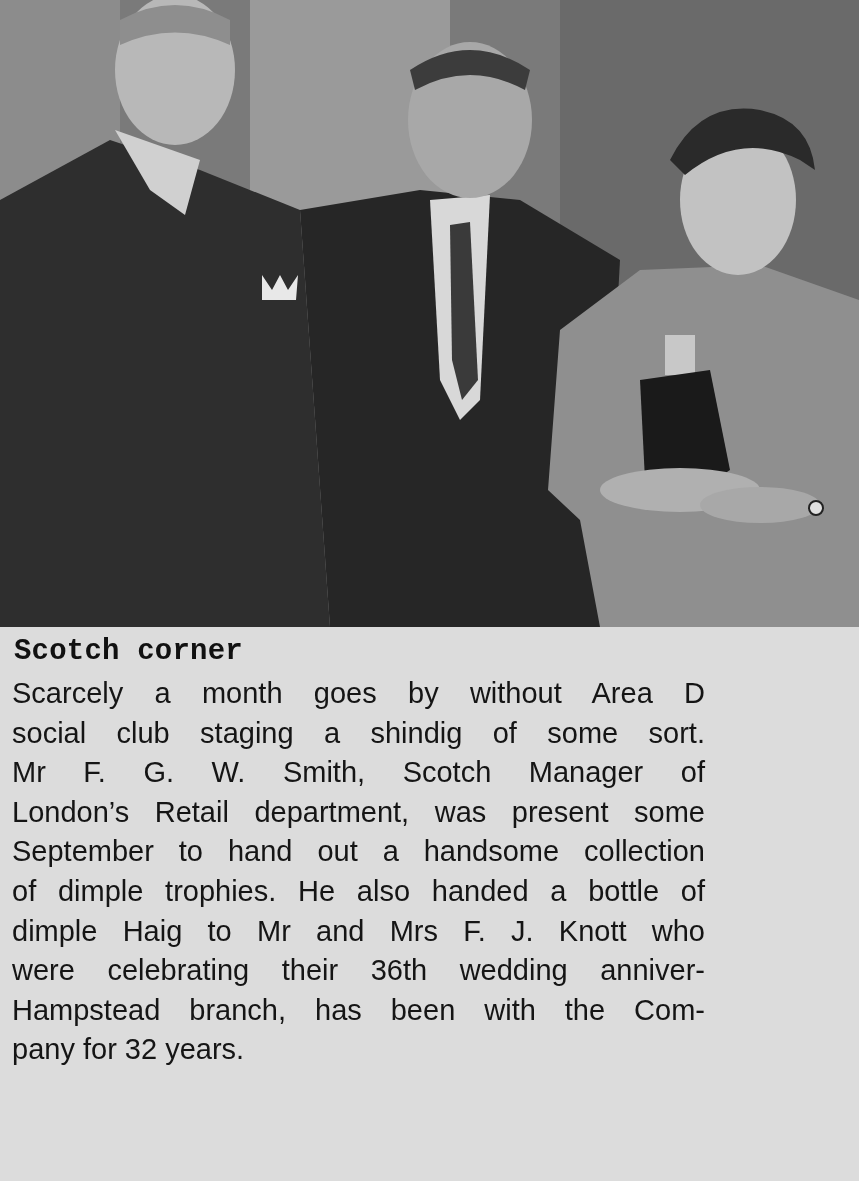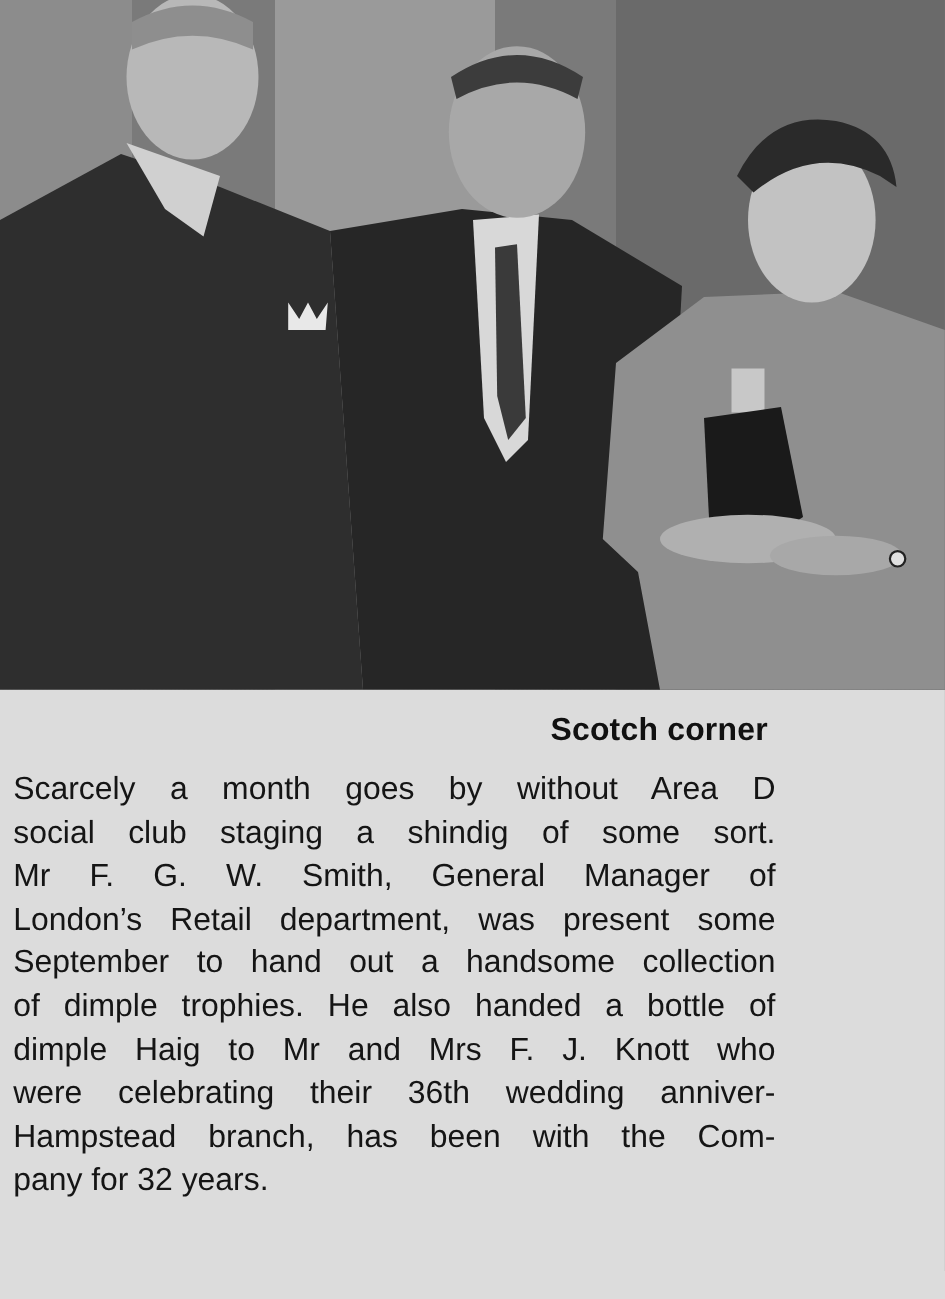--- a/index.html
+++ b/index.html
@@ -13,24 +13,23 @@
   .photo {
     position: absolute; left: 0; top: 0; width: 859px; height: 627px;
     background:
       repeating-linear-gradient(90deg, rgba(255,255,255,0.04) 0 2px, rgba(0,0,0,0.05) 2px 4px),
       linear-gradient(90deg, #6e6e6e 0%, #8a8a8a 15%, #5c5c5c 35%, #7a7a7a 55%, #4a4a4a 70%, #7c7c7c 85%, #6a6a6a 100%);
     overflow: hidden;
   }
   .photo svg { position: absolute; left: 0; top: 0; }
   .caption-block { position: absolute; left: 12px; top: 630px; width: 700px; }
   .headline {
-    font-family: Liberation Sans, sans-serif; font-weight: bold;
-    font-size: 29px; line-height: 40px; margin: 14px; color: #111;
+    font-family: Liberation Mono, monospace; font-weight: bold;
+    font-size: 29px; line-height: 40px; margin: 2px; color: #111;
     letter-spacing: 0.2px;
-    text-align: right;
   }
   .body-text {
     font-family: Liberation Sans, sans-serif;
     font-size: 29px; line-height: 39.6px; margin: 0;
     color: #151515;
   }
   .body-text .line { display: block; white-space: nowrap; text-align: justify; text-align-last: justify; width: 693px; }
   .body-text .line.last { text-align-last: left; }
 </style>
 </head>
@@ -71,21 +70,21 @@
     <ellipse cx="760" cy="505" rx="60" ry="18" fill="#a8a8a8"></ellipse>
     <circle cx="816" cy="508" r="7" fill="#e0e0e0" stroke="#222" stroke-width="2"></circle>
   </svg>
 </div>
 
 <div class="caption-block">
   <h1 class="headline">Scotch corner</h1>
   <p class="body-text">
     <span class="line">Scarcely a month goes by without Area D</span>
     <span class="line">social club staging a shindig of some sort.</span>
-    <span class="line">Mr F. G. W. Smith, General Manager of</span>
+    <span class="line">Mr F. G. W. Smith, Scotch Manager of</span>
     <span class="line">London’s Retail department, was present some</span>
     <span class="line">September to hand out a handsome collection</span>
     <span class="line">of dimple trophies. He also handed a bottle of</span>
     <span class="line">dimple Haig to Mr and Mrs F. J. Knott who</span>
     <span class="line">were celebrating their 36th wedding anniver-</span>
     <span class="line">Hampstead branch, has been with the Com-</span>
     <span class="line last">pany for 32 years.</span>
   </p>
 </div>
 

